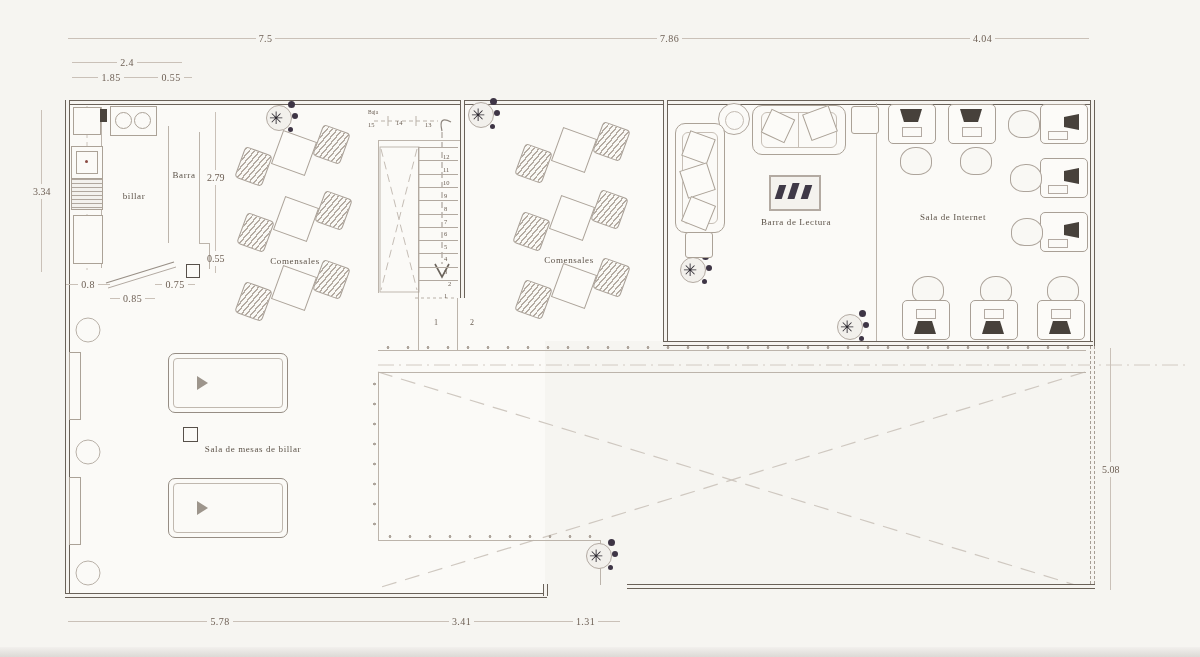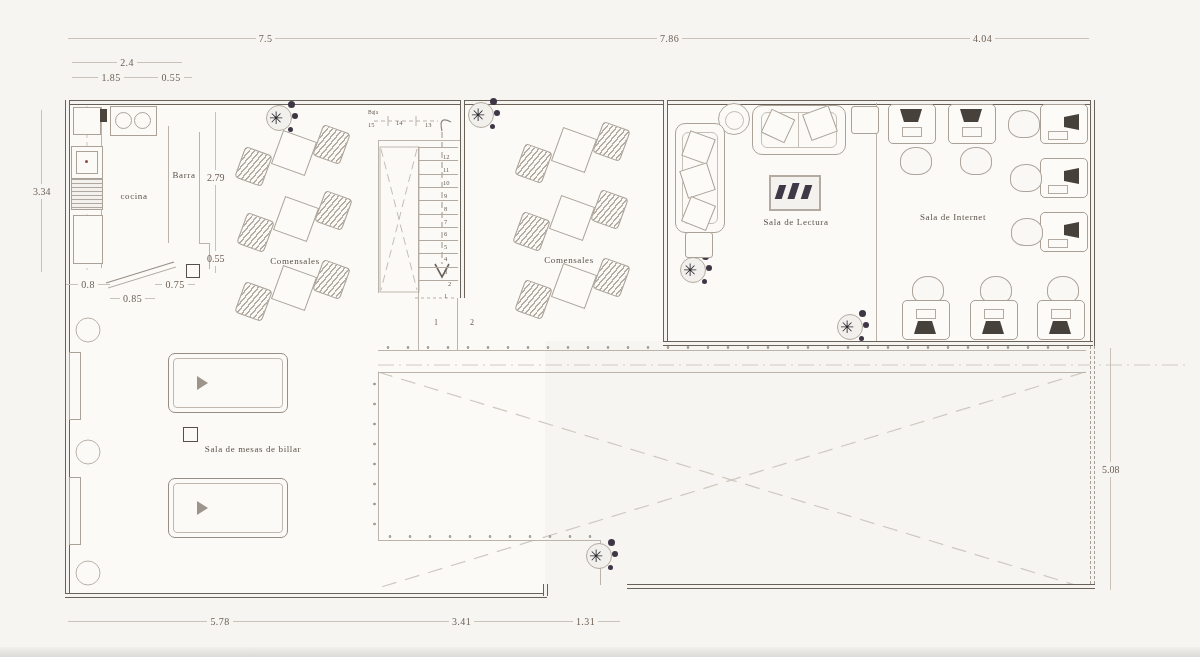--- a/index.html
+++ b/index.html
@@ -286,25 +286,25 @@
       <div class="tri"></div>
     </div>
   <div class="pool" style="left:168px;top:478px">
       <div class="pin"></div>
       <div class="tri"></div>
     </div>
   <div class="sq" style="left:183px;top:427px;width:13px;height:13px"></div>
   <div class="box" style="left:69px;top:352px;width:10px;height:66px"></div>
   <div class="box" style="left:69px;top:477px;width:10px;height:66px"></div>
 
-  <span class="rl" style="left:134px;top:191px">cocina</span>
+  <span class="rl" style="left:134px;top:191px">billar</span>
   <span class="rl" style="left:184px;top:170px">Barra</span>
   <span class="rl" style="left:295px;top:256px">Comensales</span>
   <span class="rl" style="left:569px;top:255px">Comensales</span>
-  <span class="rl" style="left:796px;top:217px">Sala de Lectura</span>
+  <span class="rl" style="left:796px;top:217px">Barra de Lectura</span>
   <span class="rl" style="left:953px;top:212px">Sala de Internet</span>
   <span class="rl" style="left:253px;top:444px">Sala de mesas de billar</span>
 
   <div class="dh" style="left:68px;top:33px;width:395px">
       <i></i>
       <span>7.5</span>
       <i></i>
     </div>
   <div class="dh" style="left:463px;top:33px;width:413px">
       <i></i>

